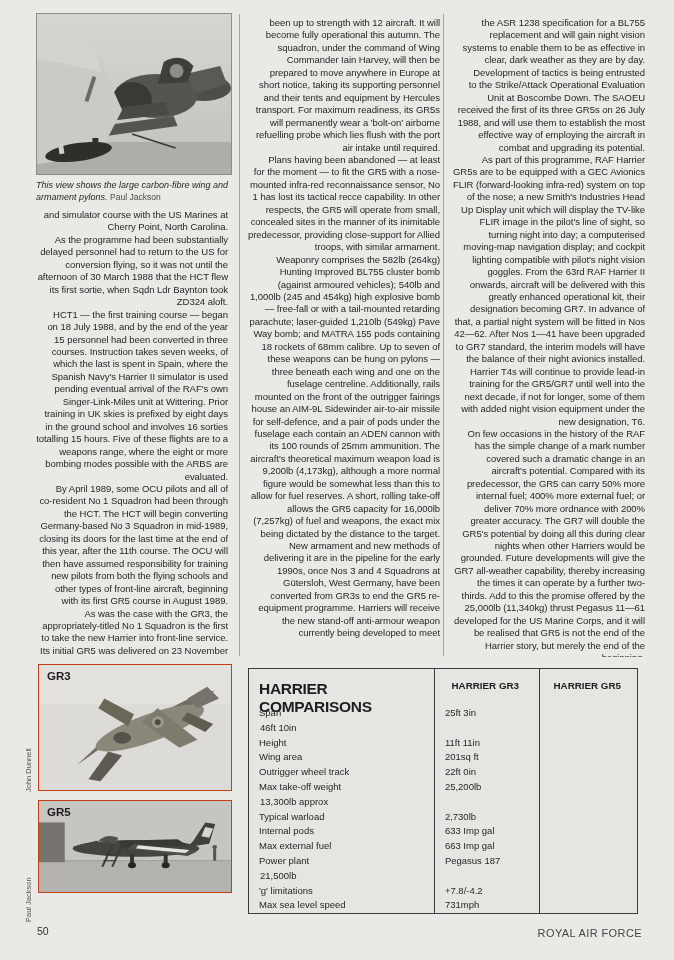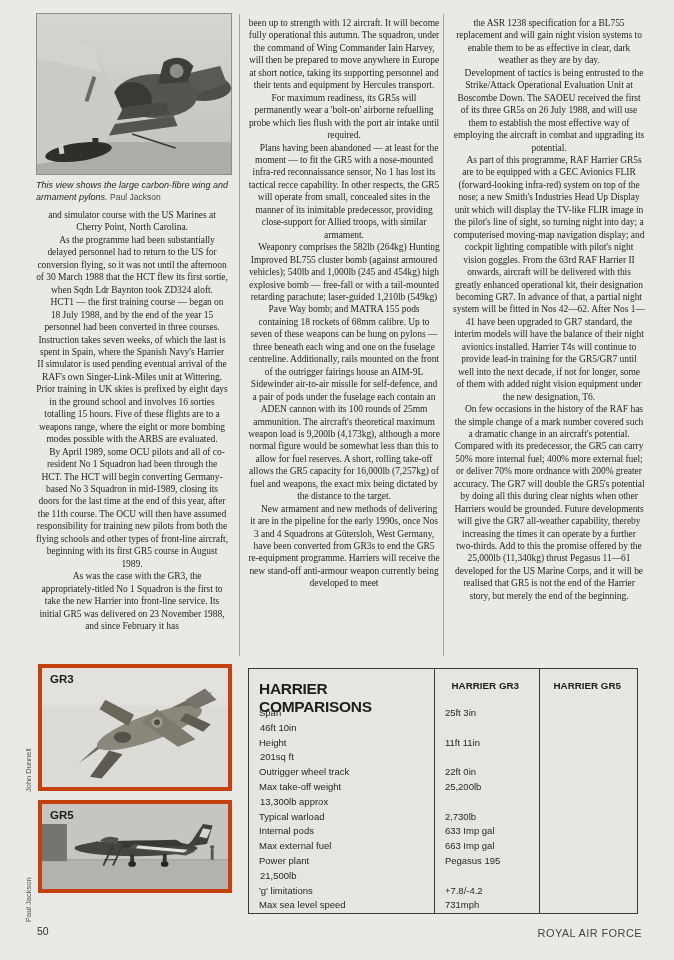--- a/index.html
+++ b/index.html
@@ -13,22 +13,21 @@
     overflow:hidden;
   }
   
   .textcol{
     position:absolute;
     width:192px;
     font-size:9.5px;
     line-height:12.45px;
     letter-spacing:-0.05px;
     overflow:hidden;
-    text-align:center;
-    font-family:Liberation Serif, serif;
+    text-align:right;
   }
   .textcol p{margin:0;}
   .textcol p.indent{text-indent:10px;}
   #col1{left:36px;top:209px;height:446px;}
   #col2{left:248px;top:17px;height:640px;}
   #col3{left:453px;top:17px;height:640px;}
   .colrule{
     position:absolute;top:14px;height:642px;width:1px;
     background:#a3a29e;
   }
@@ -41,21 +40,21 @@
   }
   .top-photo svg{display:block;width:100%;height:100%;}
   .caption{
     position:absolute;left:36px;top:180px;width:198px;
     font-size:9px;line-height:11.5px;font-style:italic;color:#39393  7;
   }
   .caption .credit{font-style:normal;font-size:8.5px;color:#4a4a48;}
   
   .bphoto{
     position:absolute;left:38px;width:194px;box-sizing:border-box;
-    border:4px solid #c2410c;background:#d9d8d4;
+    border:1px solid #c2410c;background:#d9d8d4;
   }
   #gr3-photo{top:664px;height:127px;}
   #gr5-photo{top:800px;height:93px;}
   .bphoto svg{display:block;width:100%;height:100%;}
   .photo-label{
     position:absolute;left:8px;top:5px;
     font-weight:bold;font-size:11.5px;letter-spacing:0;color:#1c1c1a;
   }
   .rot-credit{
     position:absolute;left:24px;width:12px;
@@ -241,20 +240,21 @@
         <div class="trow">
           <div class="tcell c1">46ft 10in</div>
           <div class="tcell c2">46ft 4in</div>
         </div>
         <div class="trow">
           <div class="tcell c0">Height</div>
           <div class="tcell c1">11ft 11in</div>
           <div class="tcell c2">11ft 8in</div>
         </div>
         <div class="trow">
+          <div class="tcell c0">Wing area</div>
           <div class="tcell c1">201sq ft</div>
           <div class="tcell c2">230sq ft</div>
         </div>
         <div class="trow">
           <div class="tcell c0">Outrigger wheel track</div>
           <div class="tcell c1">22ft 0in</div>
           <div class="tcell c2">17ft 0in</div>
         </div>
         <div class="trow">
           <div class="tcell c0">Max take-off weight</div>
@@ -275,21 +275,21 @@
           <div class="tcell c1">633 Imp gal</div>
           <div class="tcell c2">915 Imp gal</div>
         </div>
         <div class="trow">
           <div class="tcell c0">Max external fuel</div>
           <div class="tcell c1">663 Imp gal</div>
           <div class="tcell c2">1,000 Imp gal</div>
         </div>
         <div class="trow">
           <div class="tcell c0">Power plant</div>
-          <div class="tcell c1">Pegasus 195</div>
+          <div class="tcell c1">Pegasus 187</div>
           <div class="tcell c2">Pegasus 105</div>
         </div>
         <div class="trow">
           <div class="tcell c1">21,500lb</div>
           <div class="tcell c2">21,700lb</div>
         </div>
         <div class="trow">
           <div class="tcell c0">'g' limitations</div>
           <div class="tcell c1">+7.8/-4.2</div>
           <div class="tcell c2">+7.0/-2.8</div>

